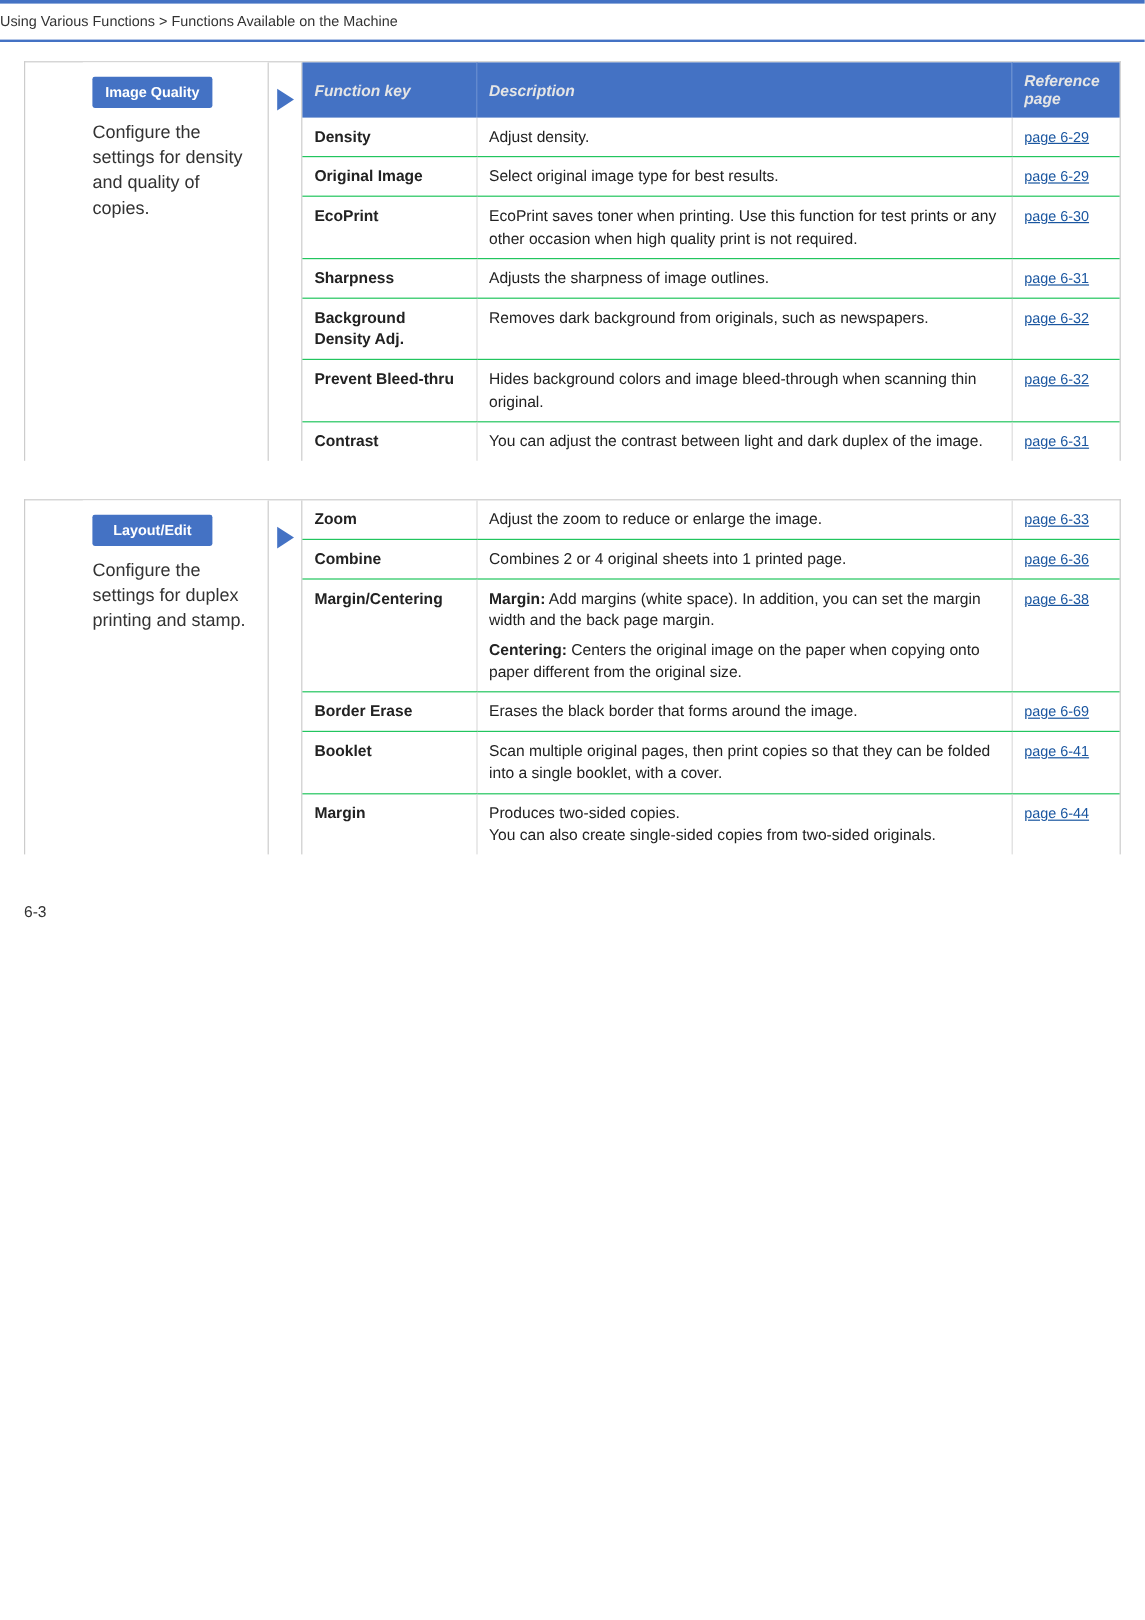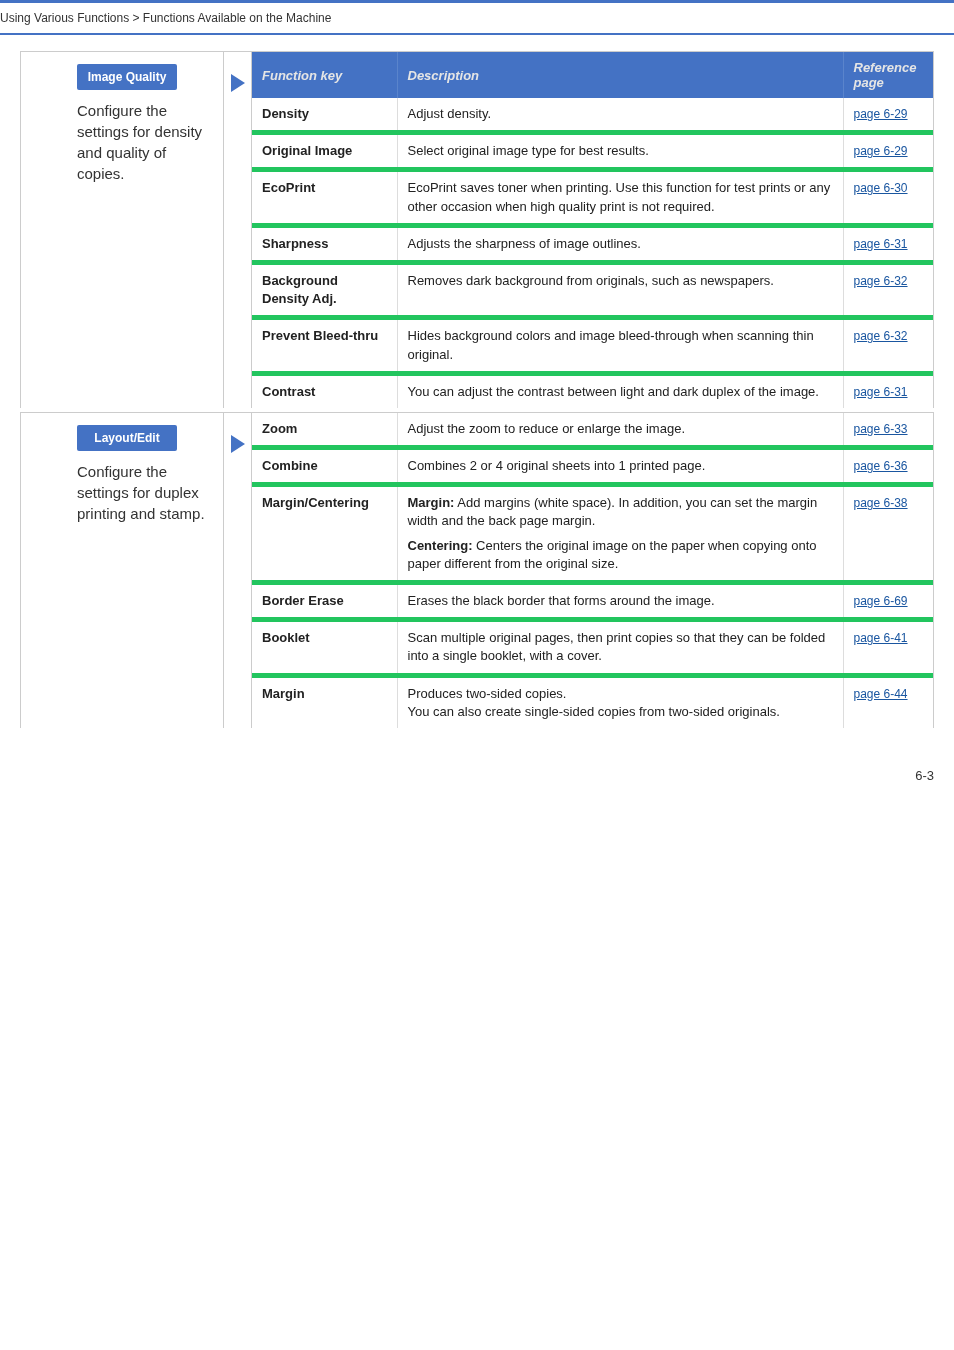--- a/index.html
+++ b/index.html
@@ -112,21 +112,21 @@
       text-align: left;
       border-right: 1px solid #5a84cc;
       font-style: italic;
     }
     thead tr th:last-child {
       border-right: none;
     }
 
     tbody tr td {
       padding: 7px 10px;
-      border-bottom: 5px solid #22c55e;
+      border-bottom: 1px solid #22c55e;
       border-right: 1px solid #ddd;
       vertical-align: top;
       font-size: 13px;
       line-height: 1.4;
     }
     tbody tr td:last-child {
       border-right: none;
     }
     tbody tr:last-child td {
       border-bottom: none;
@@ -144,21 +144,21 @@
       white-space: nowrap;
     }
 
     a {
       color: #1a56a0;
       text-decoration: underline;
       font-size: 12px;
     }
 
     .page-num {
-      text-align: right;
+      text-align: left;
       margin-top: 40px;
       font-size: 13px;
       color: #333;
     }
 
     .top-border-blue {
       border-top: 3px solid #4472C4;
     }
   </style>
 </head>
@@ -224,21 +224,21 @@
           <tr>
             <td class="col-function"><strong>Contrast</strong></td>
             <td class="col-desc">You can adjust the contrast between light and dark duplex of the image.</td>
             <td class="col-ref"><a href="#page-6-31">page 6-31</a></td>
           </tr>
         </tbody>
       </table>
     </div>
   </div>
 
-  <div class="section" style="margin-top:4px;">
+  <div class="section" style="margin-top:32px;">
 
     <div class="tab-panel">
       <div class="tab-label-box">Layout/Edit</div>
       <div class="tab-description">Configure the settings for duplex printing and stamp.</div>
     </div>
 
     <div class="arrow-col">
       <div class="arrow-right"></div>
     </div>
 

